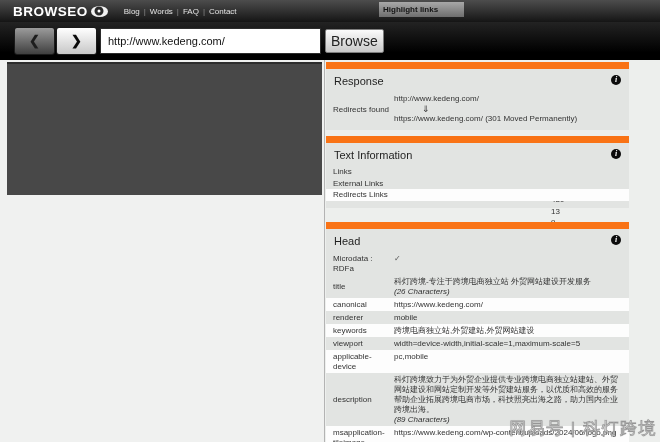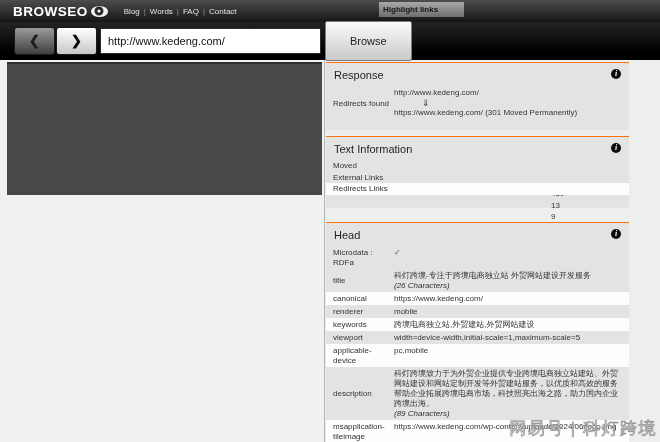--- a/index.html
+++ b/index.html
@@ -25,21 +25,21 @@
   .navbar { position:absolute; left:0; top:22px; width:660px; height:38px;
             display:flex; align-items:center; padding-left:14px;
             background:linear-gradient(#232323,#000 80%); }
   .navbtn { width:41px; height:28px; border:1px solid #1a1a1a; border-radius:3px;
             font-size:13px; font-weight:bold; line-height:26px; text-align:center; cursor:pointer; }
   .back { background:linear-gradient(#9b9b9b,#3f3f3f); color:#1d1d1d; }
   .fwd  { background:linear-gradient(#ffffff,#c7c7c7); color:#0a0a0a; margin-left:1px; }
   .urlbox { width:221px; height:26px; margin-left:3px; border:1px solid #2c2c2c;
             background:#fff; font-size:11px; color:#111; padding:0 7px;
             font-family:"Liberation Sans", sans-serif; }
-  .browse { margin-left:4px; height:40px; padding:0 24px; font-size:11px; color:#222;
+  .browse { margin-left:4px; height:24px; padding:0 5px; font-size:14px; color:#222;
             background:linear-gradient(#fbfbfb,#c9c9c9); border:1px solid #7d7d7d;
             border-radius:2px; cursor:pointer; font-family:"Liberation Sans", sans-serif; }
 
   
   .hl-panel { position:absolute; left:379px; top:2px; width:85px; z-index:9; }
   .hl-title { height:15px; background:linear-gradient(#a8a8a8,#6e6e6e); color:#141414;
               font-size:8px; font-weight:bold; line-height:15px; padding-left:4px; }
   .hl-body { background:rgba(12,12,12,0.92); padding:4px 4px 5px 4px; }
   .hl-row { display:flex; align-items:center; height:14px; }
   .cb { width:8px; height:8px; background:#fbfbfb; border:1px solid #9a9a9a;
@@ -49,21 +49,21 @@
   
   .left-region { position:absolute; left:0; top:60px; width:324px; height:382px;
                  background:#f0f1f0; }
   .render-box { position:absolute; left:7px; top:2px; width:315px; height:133px;
                 background:#484848; border-top:2px solid #2d2d2d; }
   .right-region { position:absolute; left:324px; top:60px; width:336px; height:382px;
                   background:#edefed; border-left:1px solid #b3b3b3; }
 
   
   .card { position:absolute; left:1px; width:303px; background:#e2e4e2;
-          border-top:1px solid #f97316; }
+          border-top:7px solid #f97316; }
   .card-resp { top:2px;  height:68px; }
   .card-text { top:76px; height:72px; }
   .card-headsec { top:162px; height:232px; }
   .card-head { position:relative; padding:6px 8px 5px 8px; font-size:11px; color:#1f1f1f; }
   .info-icon { position:absolute; right:8px; top:6px; width:10px; height:10px;
                background:#0c0c0c; border-radius:50%; color:#fff; text-align:center;
                cursor:pointer; }
   .info-icon::before { content:"i"; font-family:"Liberation Serif", serif;
                        font-style:italic; font-weight:bold; font-size:8px; line-height:10px;
                        display:block; }
@@ -145,21 +145,21 @@
         </div>
       </div>
     </div>
 
     <div class="card card-text">
       <div class="card-head">
         <span>Text Information</span>
         <span class="info-icon"></span>
       </div>
       <div class="trow">
-        <span class="tl">Moved</span>
+        <span class="tl">Links</span>
         <span class="tv">489</span>
       </div>
       <div class="trow">
         <span class="tl">External Links</span>
         <span class="tv">13</span>
       </div>
       <div class="trow white">
         <span class="tl">Redirects Links</span>
         <span class="tv">9</span>
       </div>

